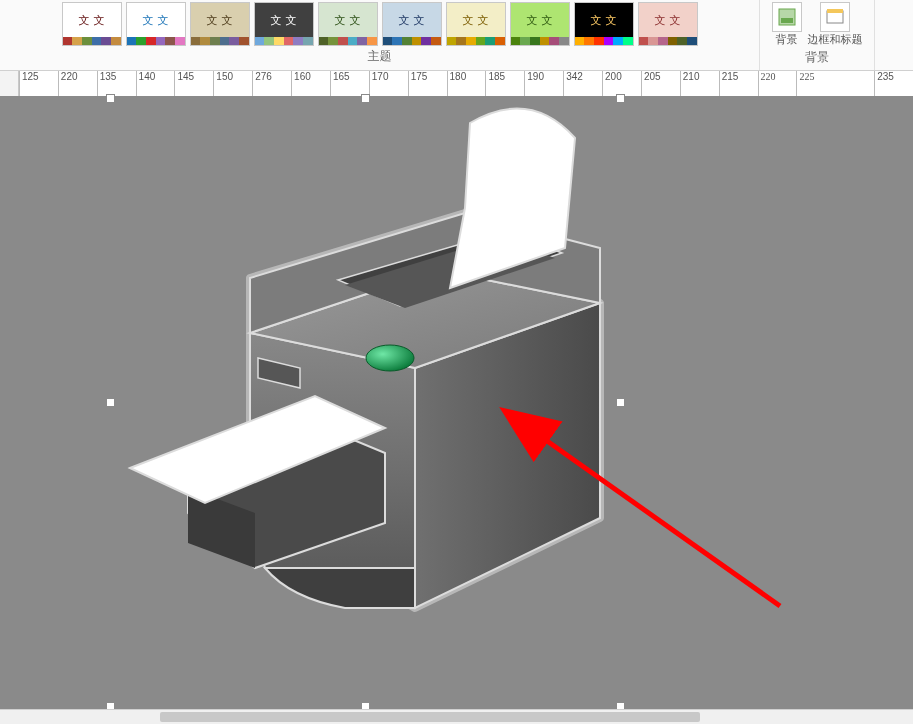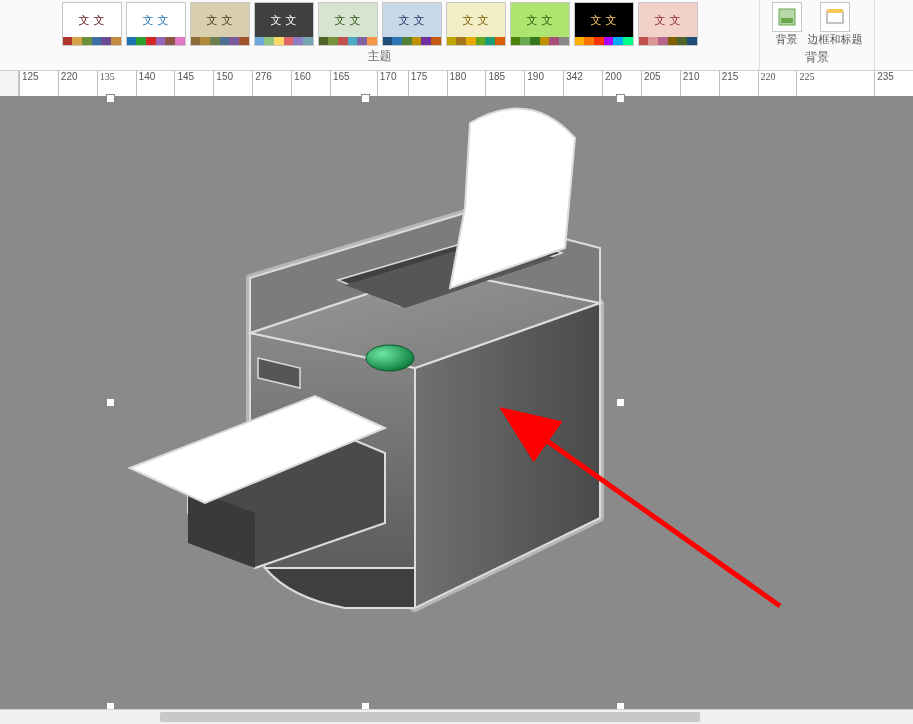--- a/index.html
+++ b/index.html
@@ -214,28 +214,28 @@
       </div>
       <div class="group-label">背景</div>
     </div>
   </div>
 
   <div class="ruler-wrap">
     <div class="ruler-corner"></div>
     <div class="ruler" id="ruler">
         <div class="tick" style="left: 0%;">125</div>
         <div class="tick" style="left: 4.34783%;">220</div>
-        <div class="tick" style="left: 8.69565%; font-family: Liberation Serif, serif;">135</div>
+        <div class="tick" style="left: 8.69565%;">135</div>
         <div class="tick" style="left: 13.0435%;">140</div>
         <div class="tick" style="left: 17.3913%; text-align: right;">145</div>
         <div class="tick" style="left: 21.7391%;">150</div>
         <div class="tick" style="left: 26.087%;">276</div>
         <div class="tick" style="left: 30.4348%;">160</div>
         <div class="tick" style="left: 34.7826%;">165</div>
-        <div class="tick" style="left: 39.1304%; margin-left: 8px;">170</div>
+        <div class="tick" style="left: 39.1304%;">170</div>
         <div class="tick" style="left: 43.4783%;">175</div>
         <div class="tick" style="left: 47.8261%;">180</div>
         <div class="tick" style="left: 52.1739%;">185</div>
         <div class="tick" style="left: 56.5217%;">190</div>
         <div class="tick" style="left: 60.8696%;">342</div>
         <div class="tick" style="left: 65.2174%;">200</div>
         <div class="tick" style="left: 69.5652%;">205</div>
         <div class="tick" style="left: 73.913%;">210</div>
         <div class="tick" style="left: 78.2609%;">215</div>
         <div class="tick" style="left: 82.6087%; font-family: Liberation Serif, serif;">220</div>

